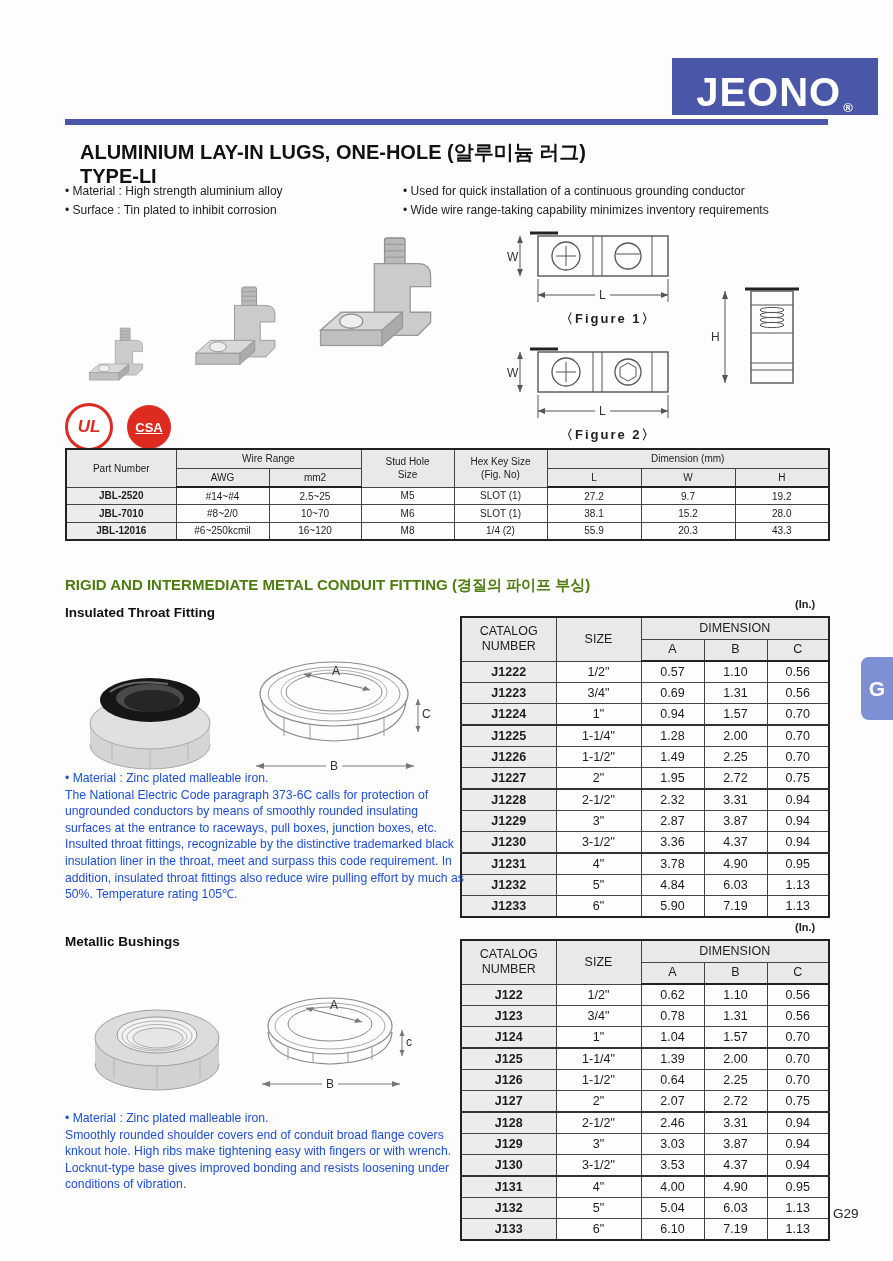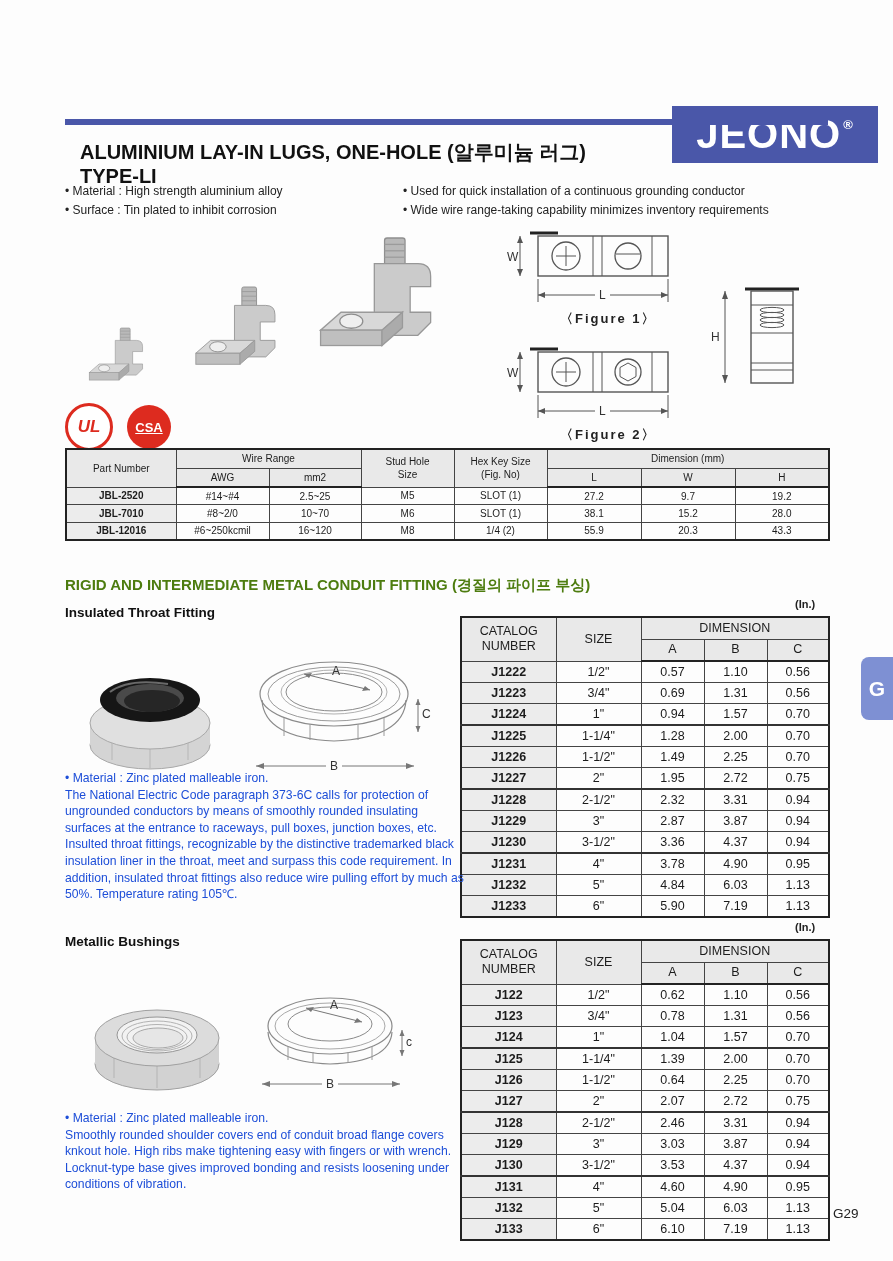--- a/index.html
+++ b/index.html
@@ -2,22 +2,22 @@
 <html><head>
 <meta charset="utf-8">
 <style>
   html,body{margin:0;padding:0;background:#e8e8e8;}
   .page{position:relative;width:893px;height:1261px;background:#fdfdfd;
         font-family:"Liberation Sans",sans-serif;color:#1c1c1c;overflow:hidden;margin:0 auto;}
   .abs{position:absolute;}
 
   
   .logo{left:672px;top:58px;width:206px;height:57px;background:#4a57a9;color:#fff;
-        display:flex;align-items:center;justify-content:center;font-weight:bold;
-        font-size:40px;letter-spacing:1px;margin-top:48px;}
+        display:flex;align-items:flex-end;justify-content:center;font-weight:bold;
+        font-size:40px;letter-spacing:1px;}
   .logo sup{font-size:13px;font-weight:bold;margin-left:2px;margin-top:-20px;}
   .hrule{left:65px;top:119px;width:763px;height:6px;background:#4a57a9;}
 
   
   .sec1-title{left:80px;top:140px;font-size:20px;font-weight:bold;line-height:24px;color:#111;}
   .bullets{font-size:12px;line-height:19px;color:#222;list-style:none;margin:0;padding:0;}
   .bl{left:65px;top:182px;}
   .br{left:403px;top:182px;}
 
   .certs{left:65px;top:403px;display:flex;gap:14px;align-items:center;}
@@ -526,21 +526,21 @@
         <tr>
           <td class="key">J130</td>
           <td>3-1/2"</td>
           <td>3.53</td>
           <td>4.37</td>
           <td>0.94</td>
         </tr>
         <tr>
           <td class="key">J131</td>
           <td>4"</td>
-          <td>4.60</td>
+          <td>4.00</td>
           <td>4.90</td>
           <td>0.95</td>
         </tr>
         <tr>
           <td class="key">J132</td>
           <td>5"</td>
           <td>5.04</td>
           <td>6.03</td>
           <td>1.13</td>
         </tr>

